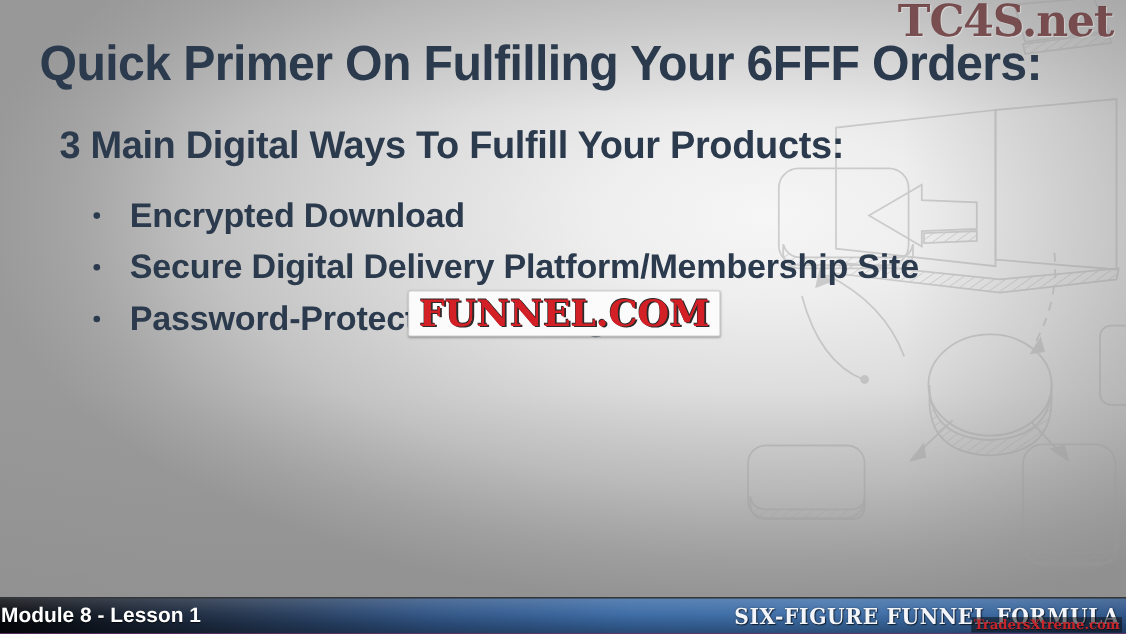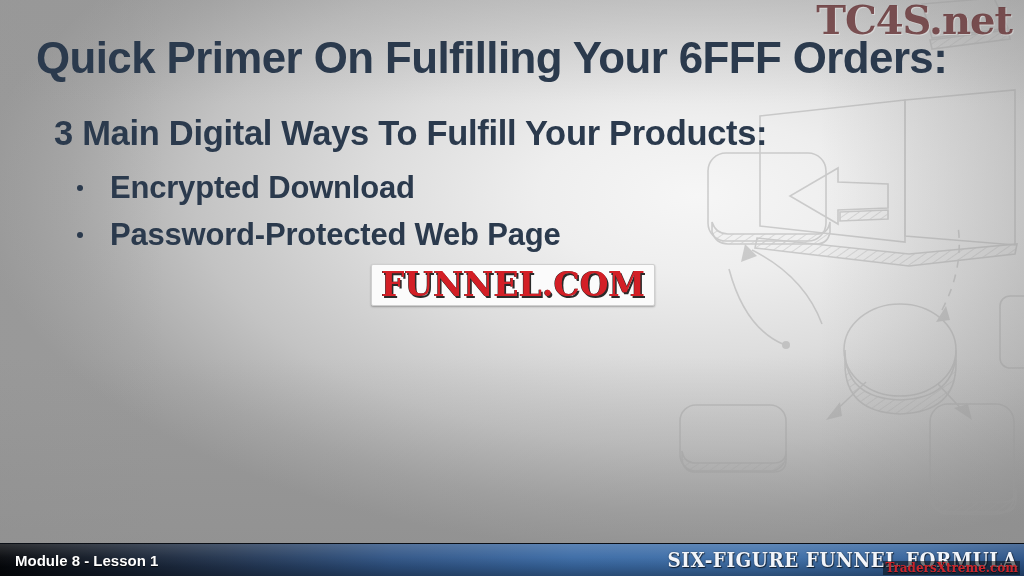--- a/index.html
+++ b/index.html
@@ -75,21 +75,21 @@
     transform: scaleX(0.985);
     transform-origin: left center;
   }
 
   .bullets {
     position: absolute;
     left: 68px;
     top: 164px;
     width: 930px;
     list-style: none;
-    margin: 0;
+    margin: 8px;
     padding: 0;
   }
   .bullet {
     position: relative;
     height: 47px;
     line-height: 47px;
     padding-left: 42px;
     font-size: 31px;
     font-weight: bold;
     letter-spacing: -0.2px;
@@ -162,24 +162,24 @@
         #2f5384 38%,
         #3a6aa5 56%,
         #3d6ea8 74%,
         #35639b 90%,
         #2b5286 100%);
     border-top: 1px solid #0b0f16;
     overflow: hidden;
   }
   .footer-label {
     position: absolute;
-    left: 15px;
+    left: 1px;
     top: 50%;
     transform: translateY(-50%);
-    font-size: 15px;
+    font-size: 19px;
     font-weight: bold;
     color: #ffffff;
     text-shadow: 0 1px 1px rgba(0,0,0,0.75);
     white-space: nowrap;
   }
   .footer-brand {
     position: absolute;
     right: 6px;
     top: 50%;
     transform: translateY(-50%) scaleX(0.92);
@@ -266,20 +266,24 @@
 
   <div class="subhead">3 Main Digital Ways To Fulfill Your Products:</div>
 
   <ul class="bullets">
     <li class="bullet">
       <span class="dot"></span>
       <span>Encrypted Download</span>
     </li>
     <li class="bullet">
       <span class="dot"></span>
+      <span>Secure Digital Delivery Platform/Membership Site</span>
+    </li>
+    <li class="bullet">
+      <span class="dot"></span>
       <span>Password-Protected Web Page</span>
     </li>
   </ul>
 
   <div class="dlsub">FUNNEL.COM</div>
 
   <div class="footer">
     <div class="footer-label">Module 8 - Lesson 1</div>
     <div class="footer-brand">SIX-FIGURE FUNNEL FORMULA</div>
     <div class="tx-watermark">TradersXtreme.com</div>

